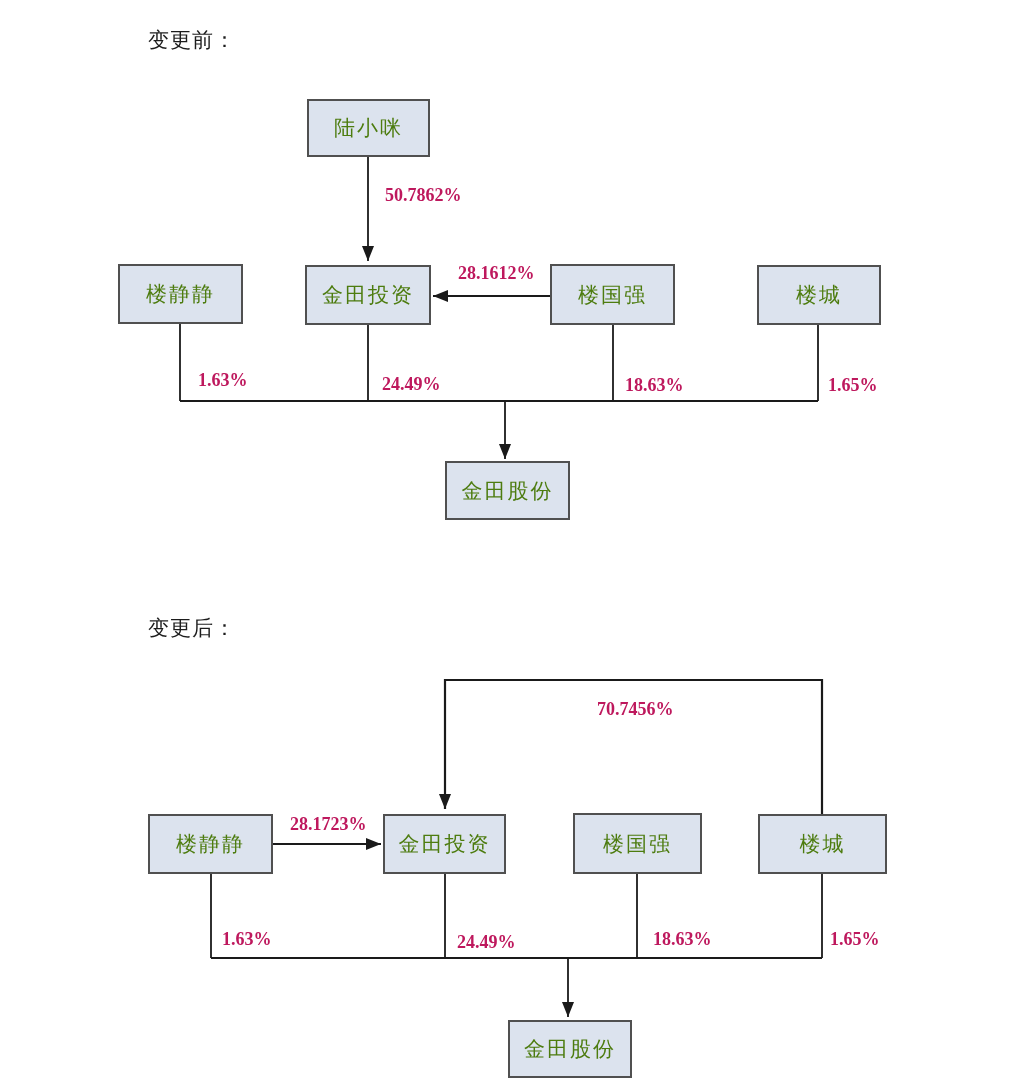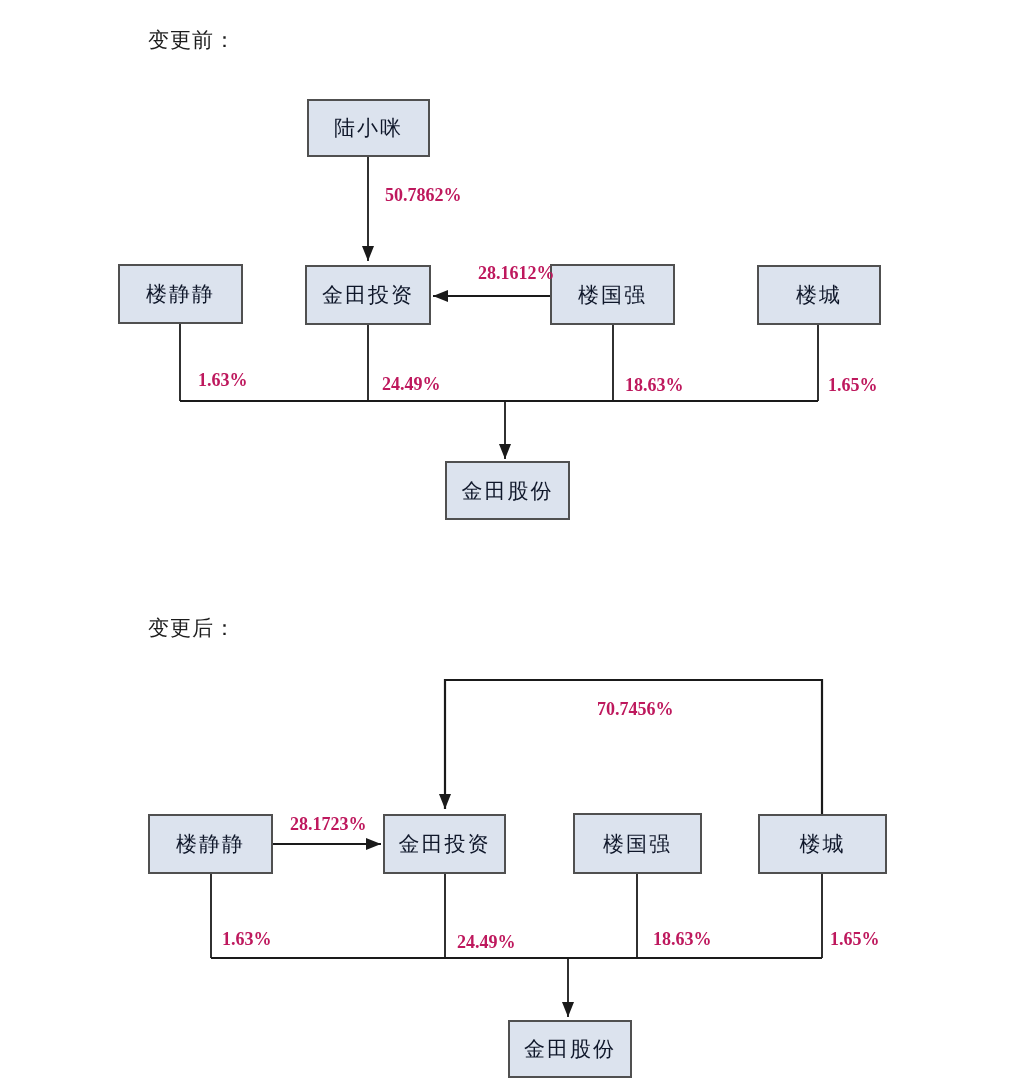--- a/index.html
+++ b/index.html
@@ -5,21 +5,21 @@
   html,body{margin:0;padding:0;background:#ffffff;}
   body{width:1024px;height:1081px;font-family:"Liberation Serif","DejaVu Serif",serif;}
   .page{position:relative;width:1024px;height:1081px;background:#ffffff;overflow:hidden;}
   .diagram{position:absolute;left:0;top:8px;width:1024px;height:1081px;padding-left:36px;}
   .edges{position:absolute;left:0;top:0;}
   .nodes{position:absolute;left:0;top:0;width:100%;height:100%;pointer-events:none;}
   .node{
     position:absolute;box-sizing:border-box;
     background:#dce3ee;border:2px solid #505050;
     display:flex;align-items:center;justify-content:center;
-    font-size:21px;letter-spacing:2px;color:#0f172a;white-space:nowrap;
+    font-size:21px;letter-spacing:2px;color:#4d7c0f;white-space:nowrap;
   }
   .edge-label{
     position:absolute;font-weight:700;font-size:18px;color:#be185d;white-space:nowrap;
     font-family:"Liberation Serif","DejaVu Serif",serif;
   }
   .diagram-title{
     position:absolute;margin:0;font-size:21px;font-weight:400;color:#1c1c1c;
     letter-spacing:1px;white-space:nowrap;
   }
   .title-before{left:148px;top:18px;}
@@ -46,21 +46,21 @@
         <polygon points="505,451 499.0,436.0 511.0,436.0" fill="#1a1a1a"></polygon>
       </svg>
     <div class="nodes">
         <div class="node" style="left: 307px; top: 91px; width: 123px; height: 58px;">陆小咪</div>
         <div class="node" style="left: 118px; top: 256px; width: 125px; height: 60px;">楼静静</div>
         <div class="node" style="left: 305px; top: 257px; width: 126px; height: 60px;">金田投资</div>
         <div class="node" style="left: 550px; top: 256px; width: 125px; height: 61px;">楼国强</div>
         <div class="node" style="left: 757px; top: 257px; width: 124px; height: 60px;">楼城</div>
         <div class="node" style="left: 445px; top: 453px; width: 125px; height: 59px;">金田股份</div>
         <div class="edge-label" style="left: 385px; top: 177px;">50.7862%</div>
-        <div class="edge-label" style="left: 458px; top: 255px; margin-left: 20px;">28.1612%</div>
+        <div class="edge-label" style="left: 458px; top: 255px;">28.1612%</div>
         <div class="edge-label" style="left: 198px; top: 362px;">1.63%</div>
         <div class="edge-label" style="left: 382px; top: 366px;">24.49%</div>
         <div class="edge-label" style="left: 625px; top: 367px;">18.63%</div>
         <div class="edge-label" style="left: 828px; top: 367px;">1.65%</div>
       </div>
   </section>
 
   <section class="diagram">
     <h2 class="diagram-title title-after">变更后：</h2>
     <svg class="edges" width="1024" height="1081">

